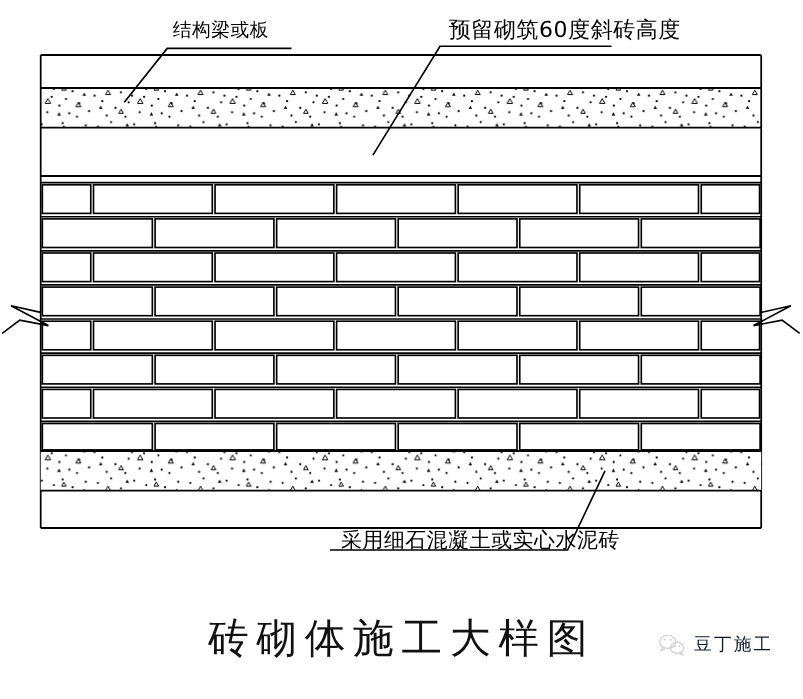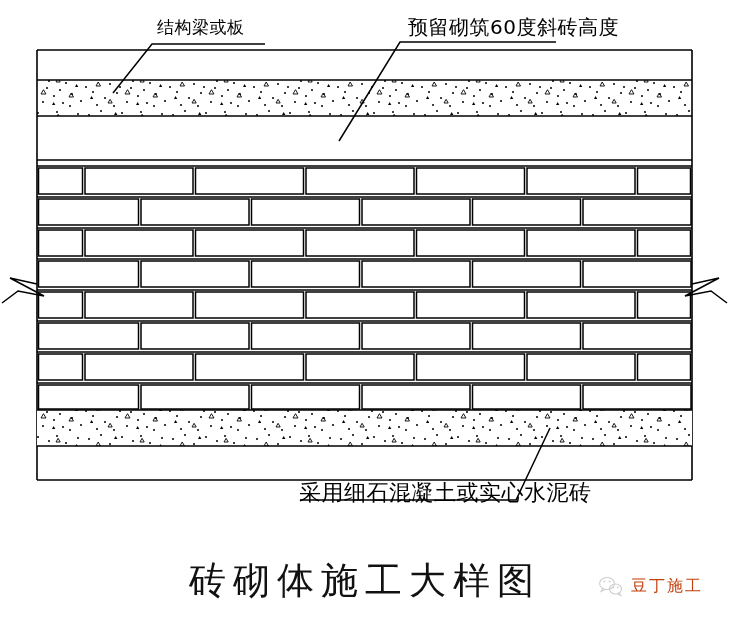--- a/index.html
+++ b/index.html
@@ -38,23 +38,23 @@
     left: 157px;
     top: 16px;
     font-size: 17px;
   }
   #label-top-right {
     left: 408px;
     top: 14px;
     font-size: 20px;
   }
   #label-bottom-main {
-    left: 299px;
+    left: 310px;
     top: 478px;
-    font-size: 22px;
+    font-size: 19px;
   }
   #label-bottom-sub {
     left: 305px;
     top: 512px;
     font-size: 17px;
   }
   #title-main {
     position: absolute;
     left: 0;
     top: 556px;
@@ -68,21 +68,21 @@
   #watermark {
     position: absolute;
     left: 598px;
     top: 575px;
     display: flex;
     align-items: center;
     gap: 7px;
   }
   #watermark .wm-text {
     font-size: 16px;
-    color: #c2410c;
+    color: #0f172a;
     letter-spacing: 2px;
     font-family: "DejaVu Sans", "Liberation Sans", sans-serif;
   }
   .wm-icon {
     width: 26px;
     height: 22px;
     display: block;
   }
 </style>
 </head>

